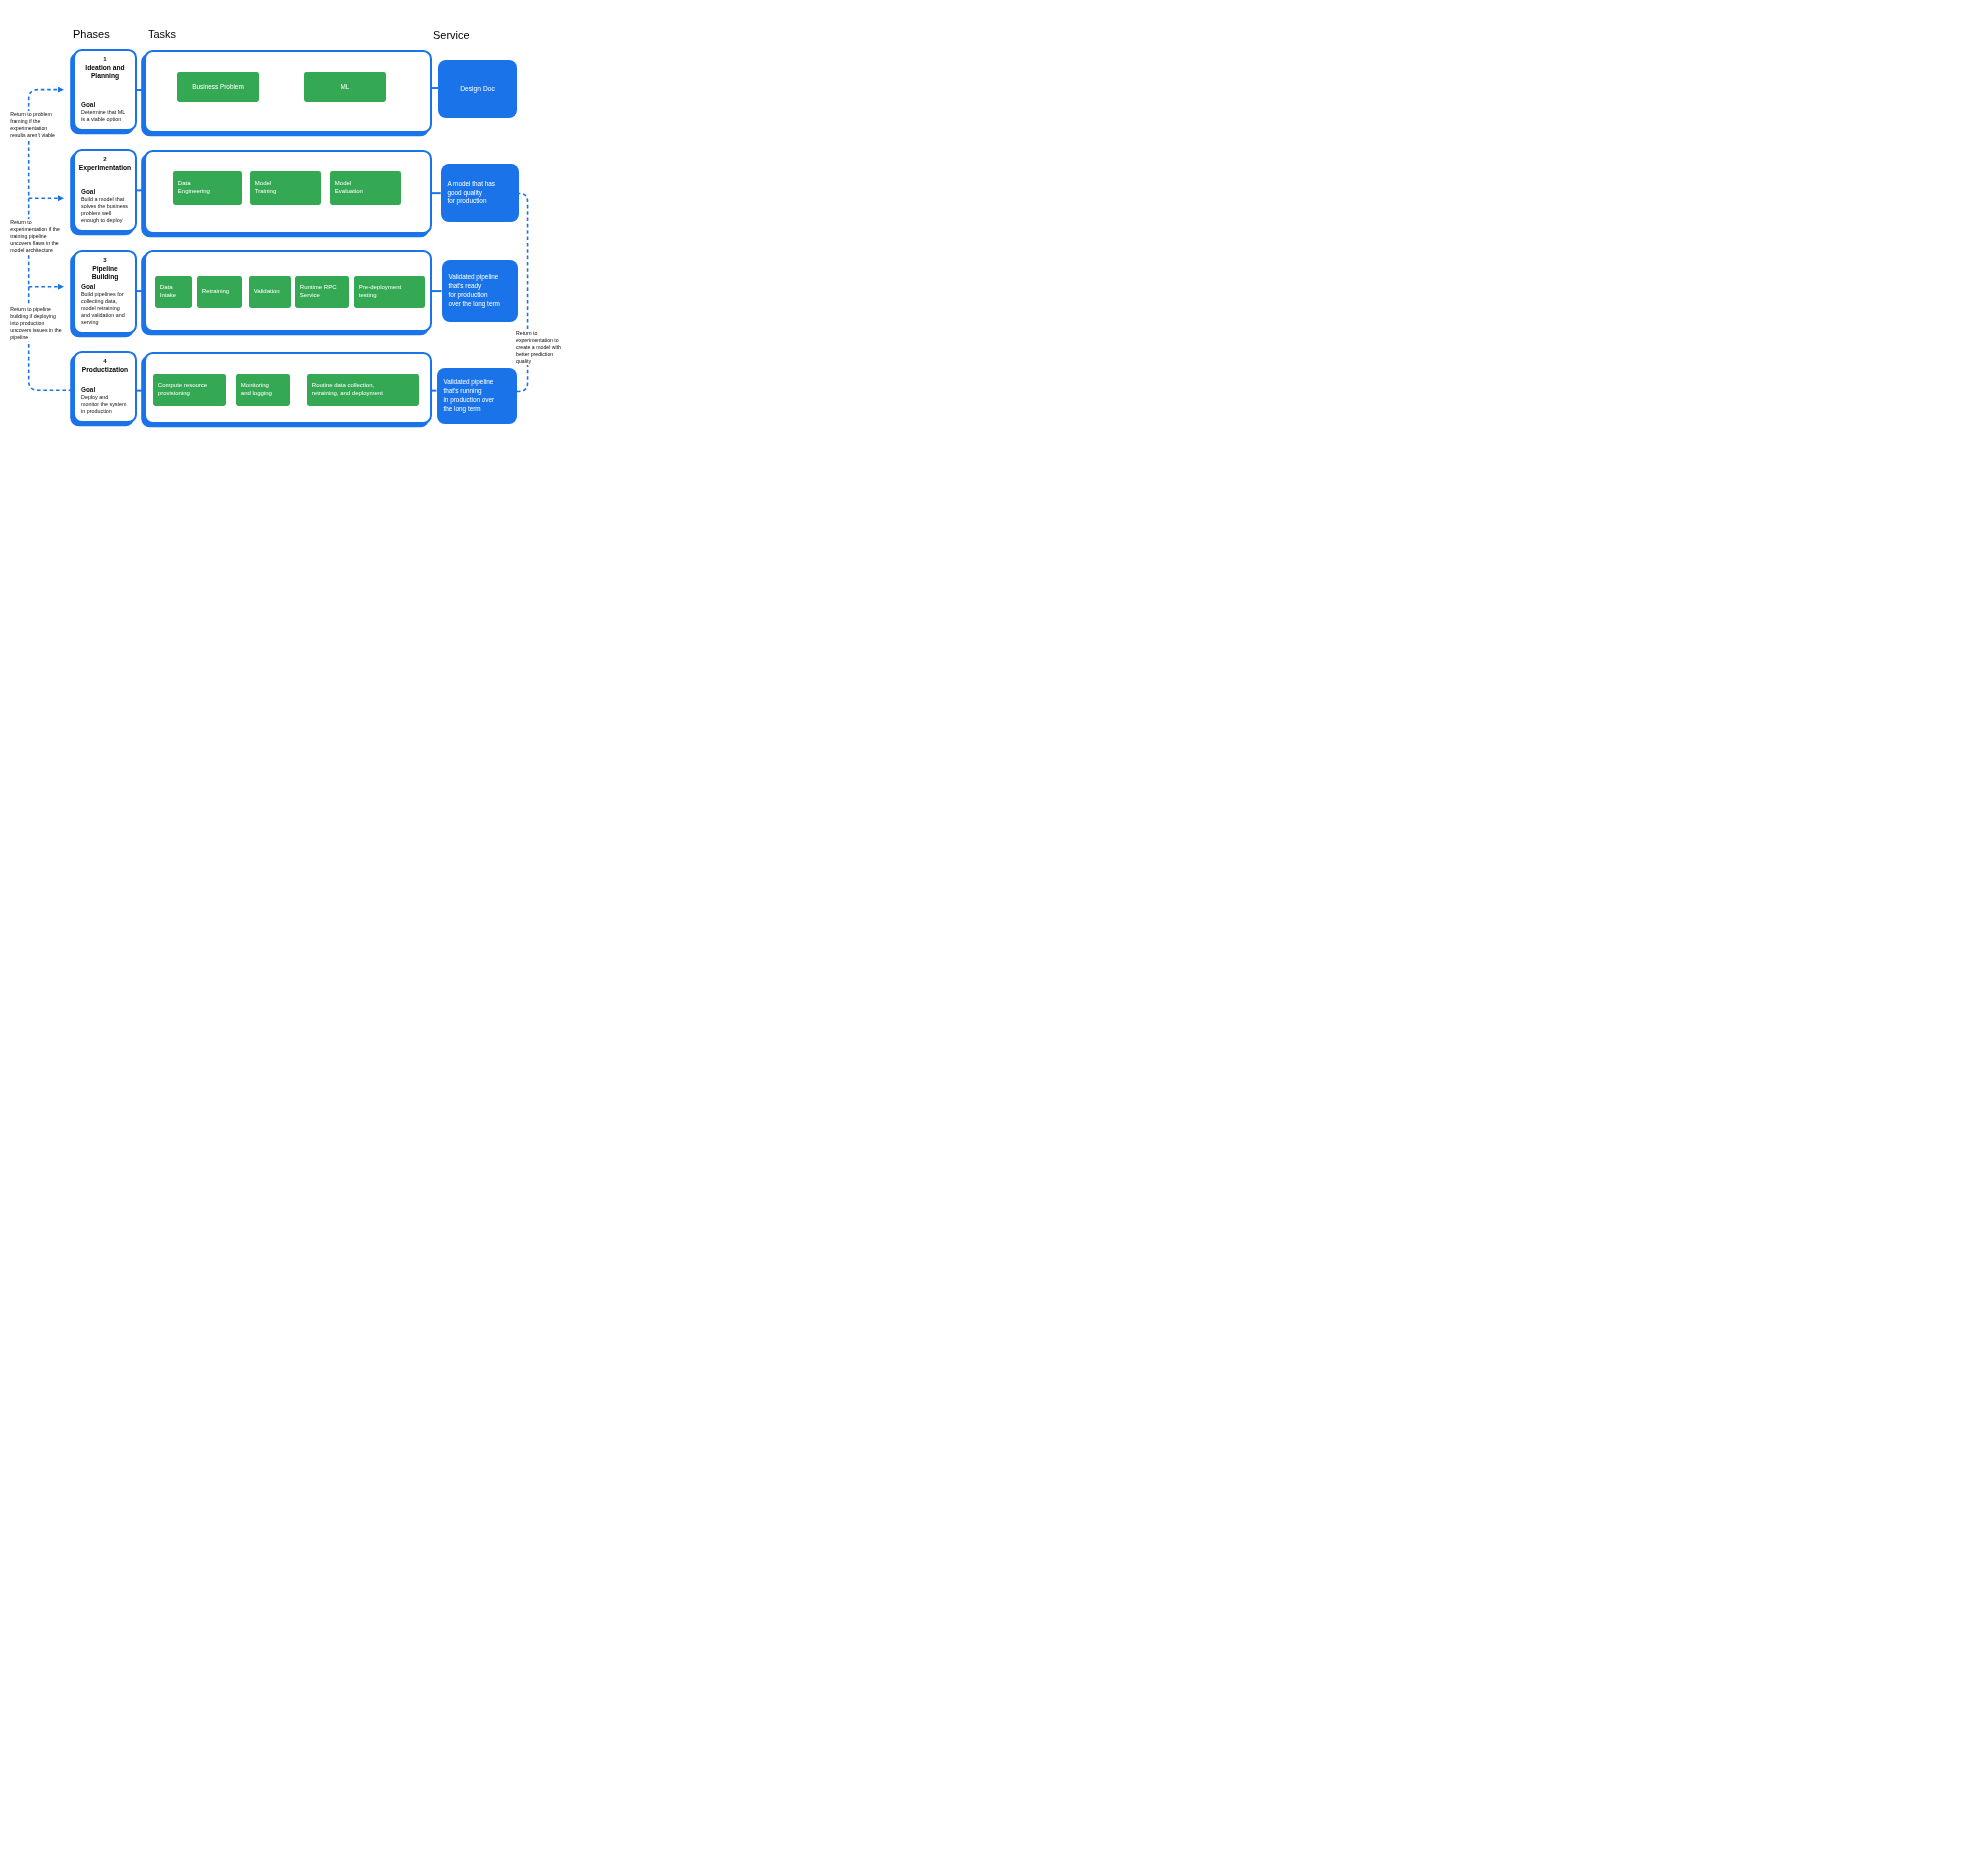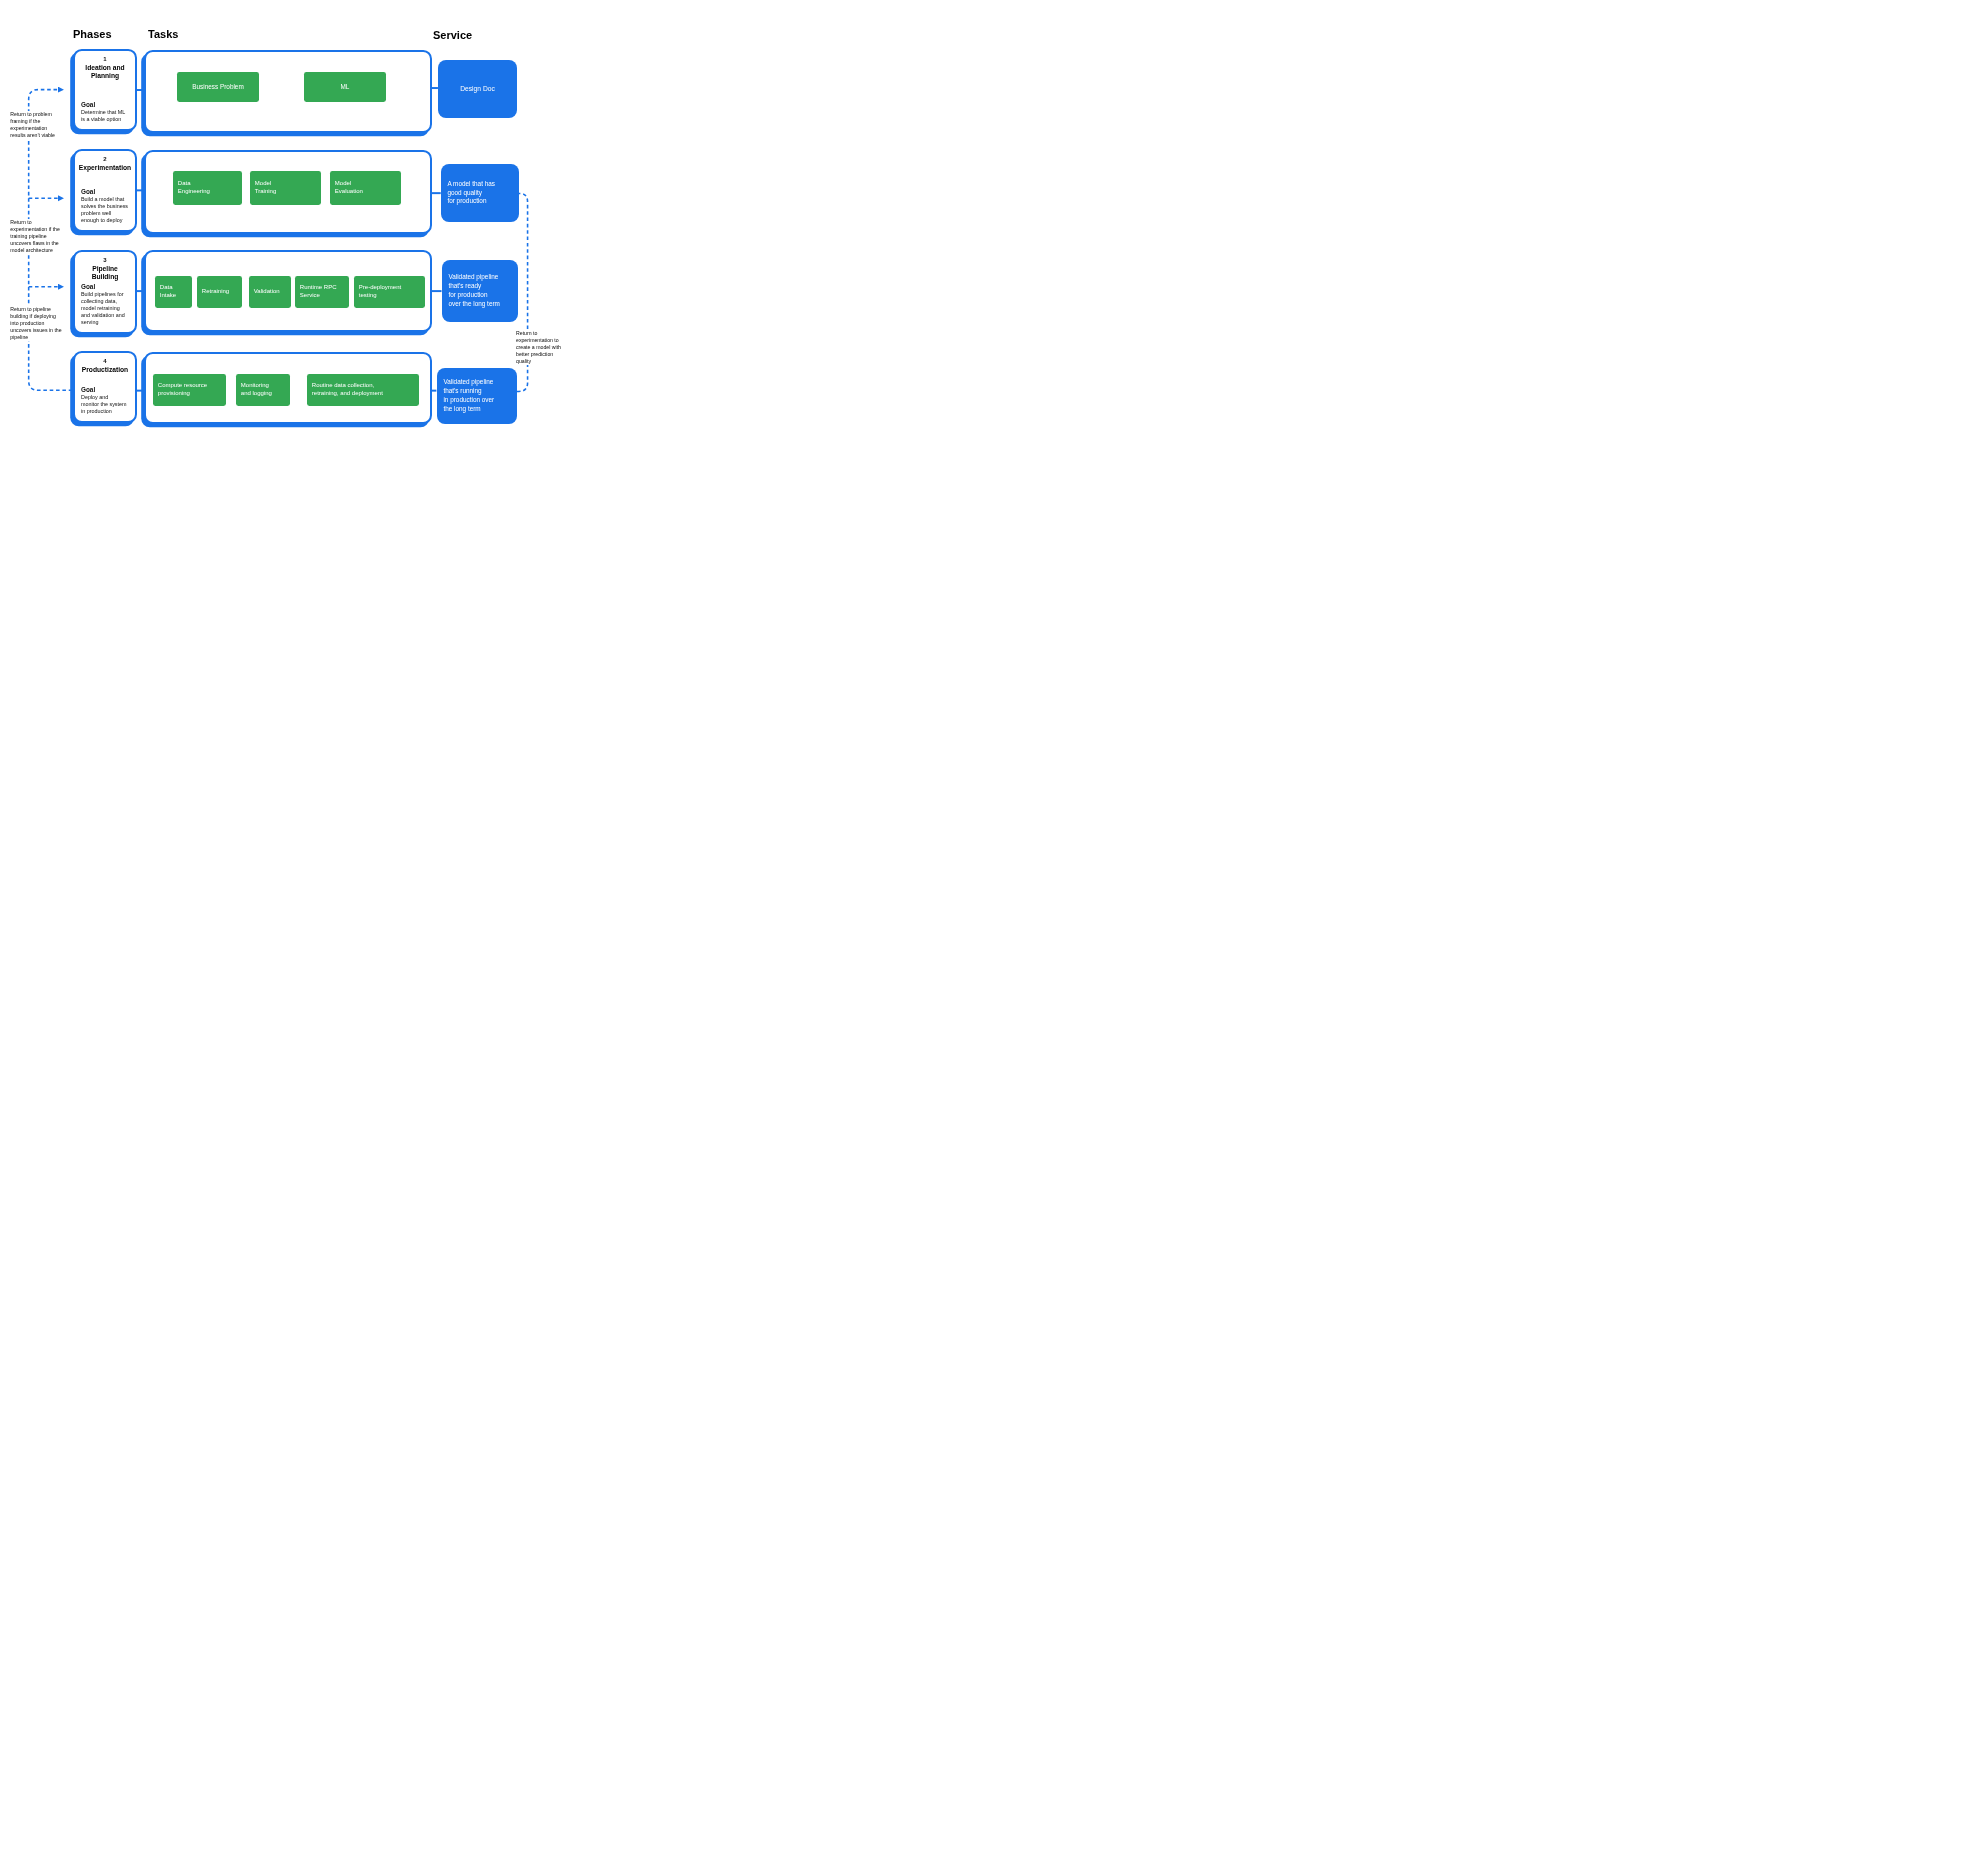--- a/index.html
+++ b/index.html
@@ -4,21 +4,21 @@
 <style>
   :root{
     --blue:#1a73e8;
     --green:#34a853;
   }
   html,body{margin:0;padding:0;background:#ffffff;}
   body{font-family:"Liberation Sans", sans-serif;color:#111;}
   .canvas{position:relative;width:563px;height:464px;background:#fff;overflow:hidden;}
   .abs{position:absolute;}
   svg.overlay{position:absolute;left:0;top:0;width:563px;height:464px;z-index:1;pointer-events:none;}
-  .col-header{font-size:11px;font-weight:700;color:#000;z-index:2;}
+  .col-header{font-size:11px;font-weight:400;color:#000;z-index:2;}
   .phase-card{
     background:#fff;border:2px solid var(--blue);border-radius:8.7px;
     box-shadow:-2.8px 3.2px 0 0 var(--blue);
     display:flex;flex-direction:column;align-items:center;
     padding:4px 4px 5.6px;box-sizing:border-box;z-index:2;
   }
   .phase-num{font-weight:700;font-size:6px;color:#111;margin-top:0.8px;}
   .phase-title{font-weight:700;font-size:6.7px;text-align:center;line-height:1.2;color:#000;margin-top:2px;}
   .goal{margin-top:auto;align-self:stretch;padding:0 2px;}
   .goal-label{font-weight:700;font-size:6.4px;margin-bottom:1.2px;color:#111;}

